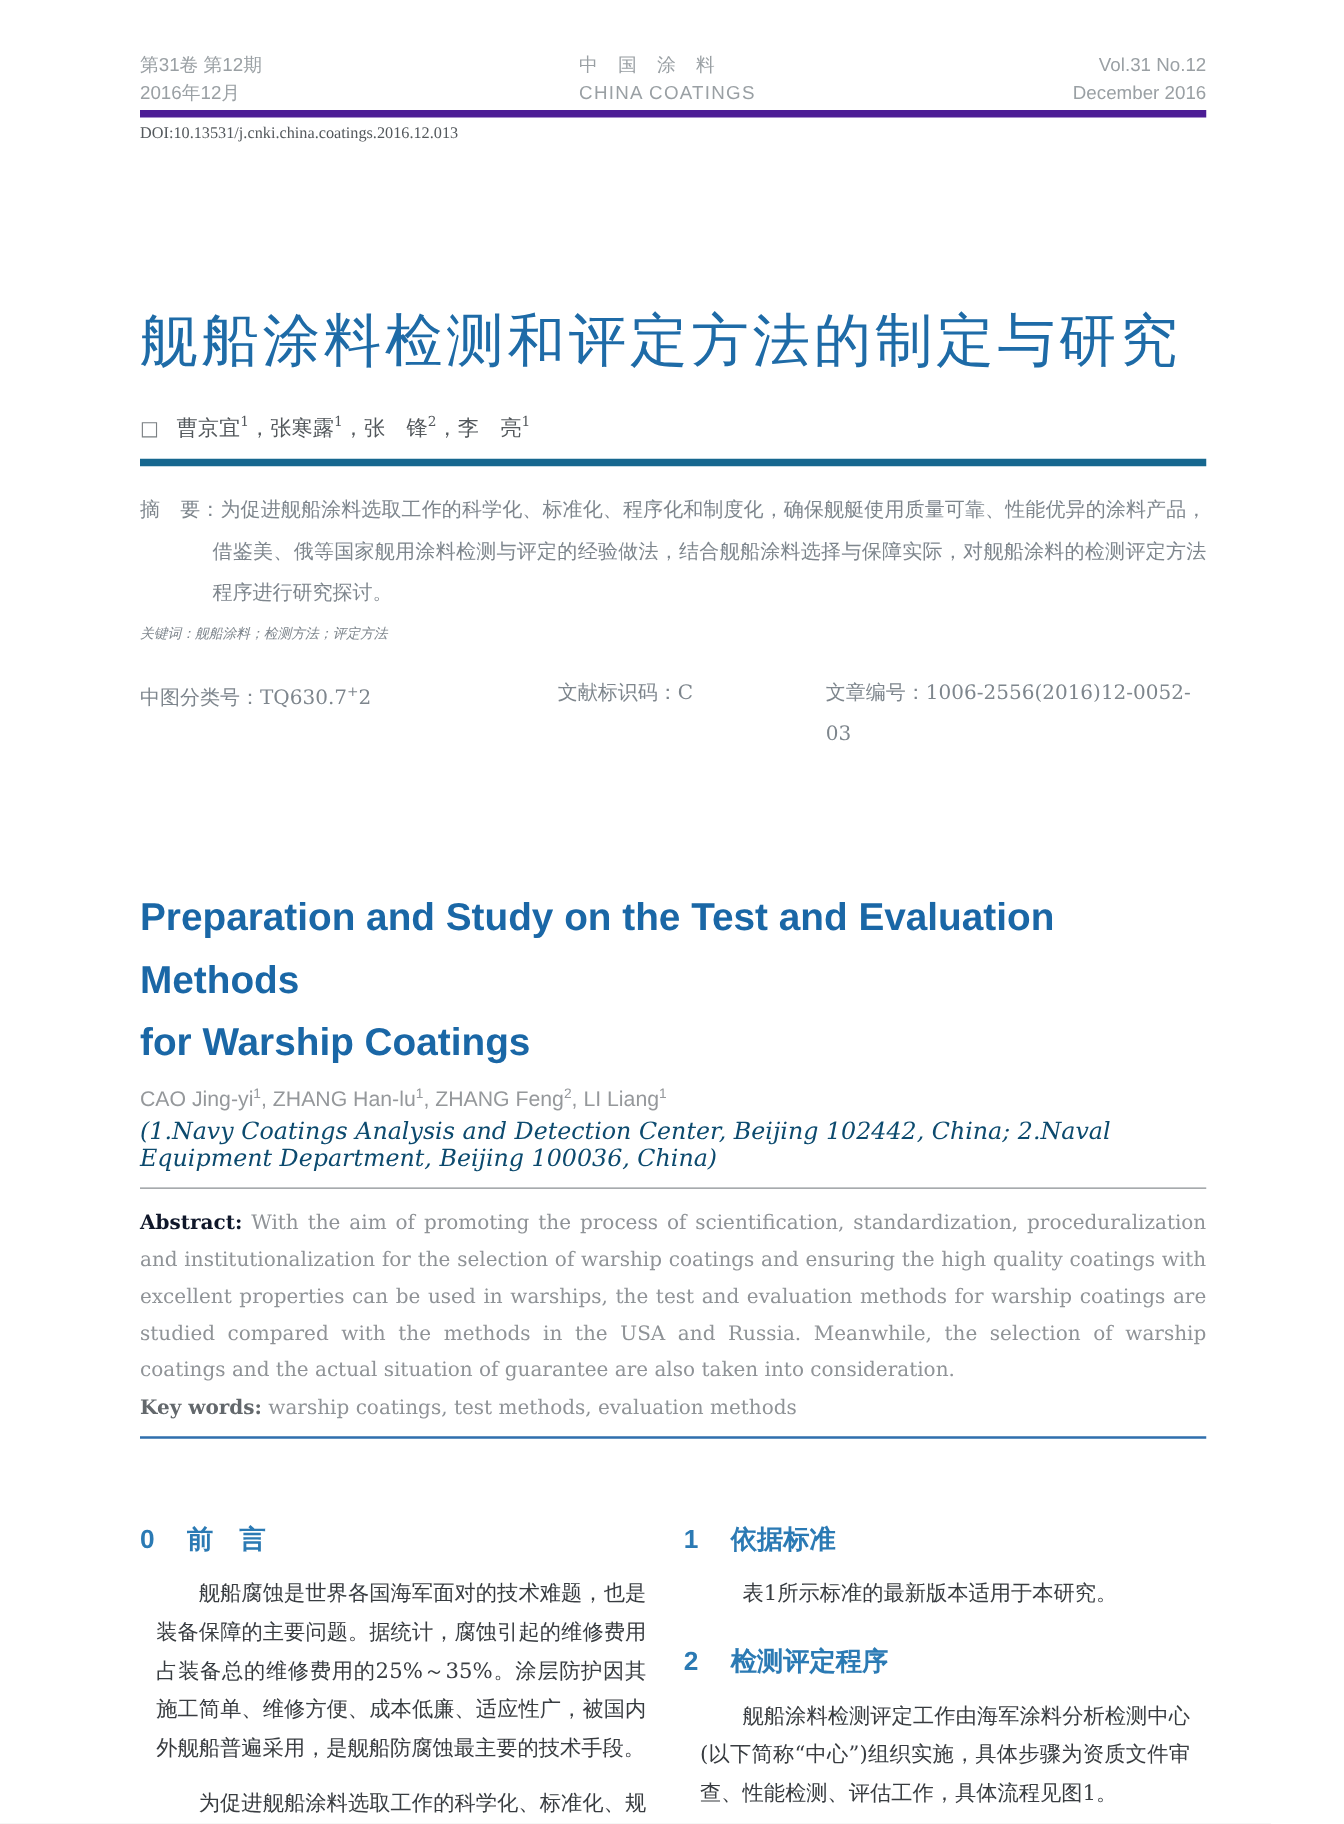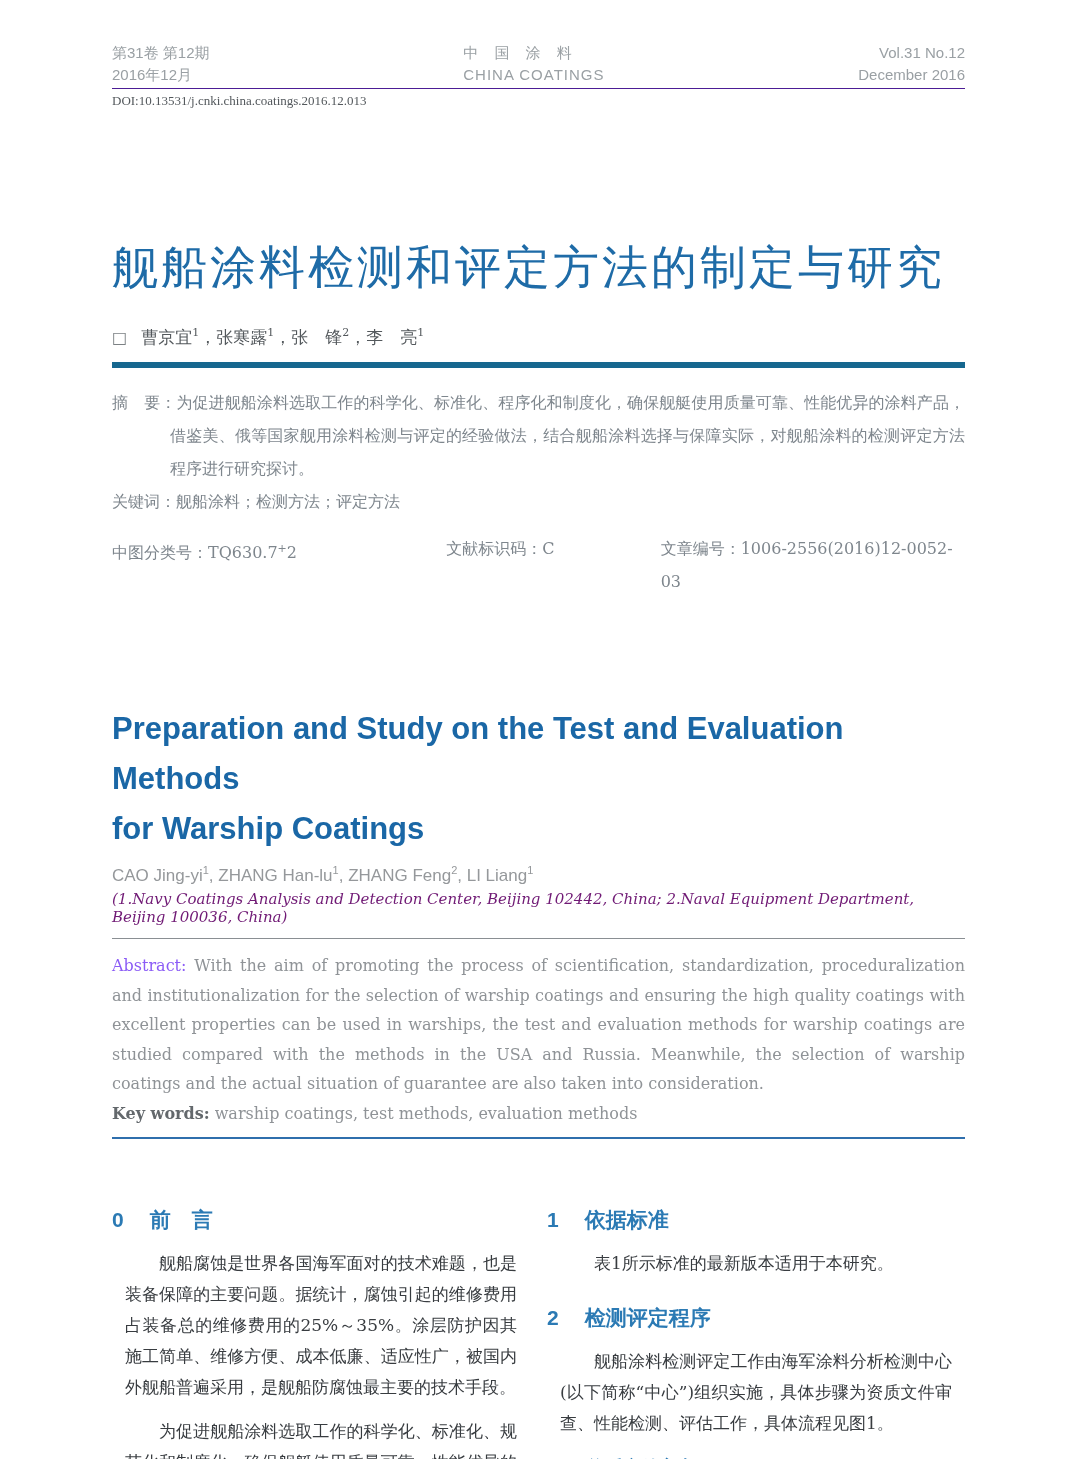--- a/index.html
+++ b/index.html
@@ -12,21 +12,21 @@
     color:#383c40;
     overflow:hidden;
     box-sizing:border-box;
     padding:42px 110px 0 112px;
   }
   
   .jheader{
     display:flex;justify-content:space-between;align-items:flex-start;
     color:#9aa0a4;font-size:15px;line-height:22px;
     font-family:"Liberation Sans","DejaVu Sans",sans-serif;
-    border-bottom:1px solid #4c1d95;
+    border-bottom:6px solid #4c1d95;
     padding-bottom:2px;
   }
   .jheader .c{text-align:left;letter-spacing:1px;}
   .jheader .r{text-align:right;}
   .jheader .cn-big{letter-spacing:6px;}
   .doi{
     color:#53585c;font-size:13px;margin-top:4px;
     font-family:"Liberation Serif","DejaVu Serif",serif;
   }
   
@@ -47,21 +47,21 @@
   }
   .rule-thick{height:6px;background:#16678f;margin-top:12px;}
   
   .abs-cn{
     margin-top:18px;
     font-size:16px;line-height:33px;color:#7e868d;
     text-align:justify;
     padding-left:58px;text-indent:-58px;
   }
   .kw-cn{
-    font-size:16px;line-height:33px;color:#7e868d;
+    font-size:11px;line-height:33px;color:#7e868d;font-style:italic;
   }
   .meta-row{
     display:flex;font-size:16px;line-height:33px;color:#7e868d;
     margin-top:14px;
   }
   .meta-row .m1{width:343px;}
   .meta-row .m2{width:220px;}
   .meta-row sup{font-size:11px;}
   
   .title-en{
@@ -69,28 +69,28 @@
     font-family:"Liberation Sans","DejaVu Sans",sans-serif;
     font-weight:bold;font-size:31px;line-height:50px;
     color:#1a67a6;
   }
   .authors-en{
     margin-top:10px;font-size:17px;color:#95989b;
     font-family:"Liberation Sans","DejaVu Sans",sans-serif;
   }
   .authors-en sup{font-size:11px;}
   .affil-en{
-    margin-top:5px;font-size:15px;font-style:italic;color:#701a75;
+    margin-top:5px;font-size:19px;font-style:italic;color:#0c4a6e;
   }
   .rule-thin{border-bottom:1.5px solid #8a8f93;margin-top:12px;}
   .abs-en{
     margin-top:12px;font-size:16px;line-height:29.5px;color:#8f9397;
     text-align:justify;
   }
-  .abs-en .lbl{font-weight:normal;color:#8b5cf6;}
+  .abs-en .lbl{font-weight:bold;color:#0f172a;}
   .kw-en{font-size:16px;line-height:29.5px;color:#8f9397;}
   .kw-en .lbl{font-weight:bold;color:#63686c;}
   .rule-blue{height:2px;background:#2f6fad;margin-top:9px;}
   
   .columns{display:flex;gap:17px;margin-top:66px;}
   .col{width:418px;}
   .sec-h{
     display:flex;gap:26px;
     font-family:"Liberation Sans","DejaVu Sans",sans-serif;
     font-weight:bold;font-size:21px;color:#2b7ab4;

